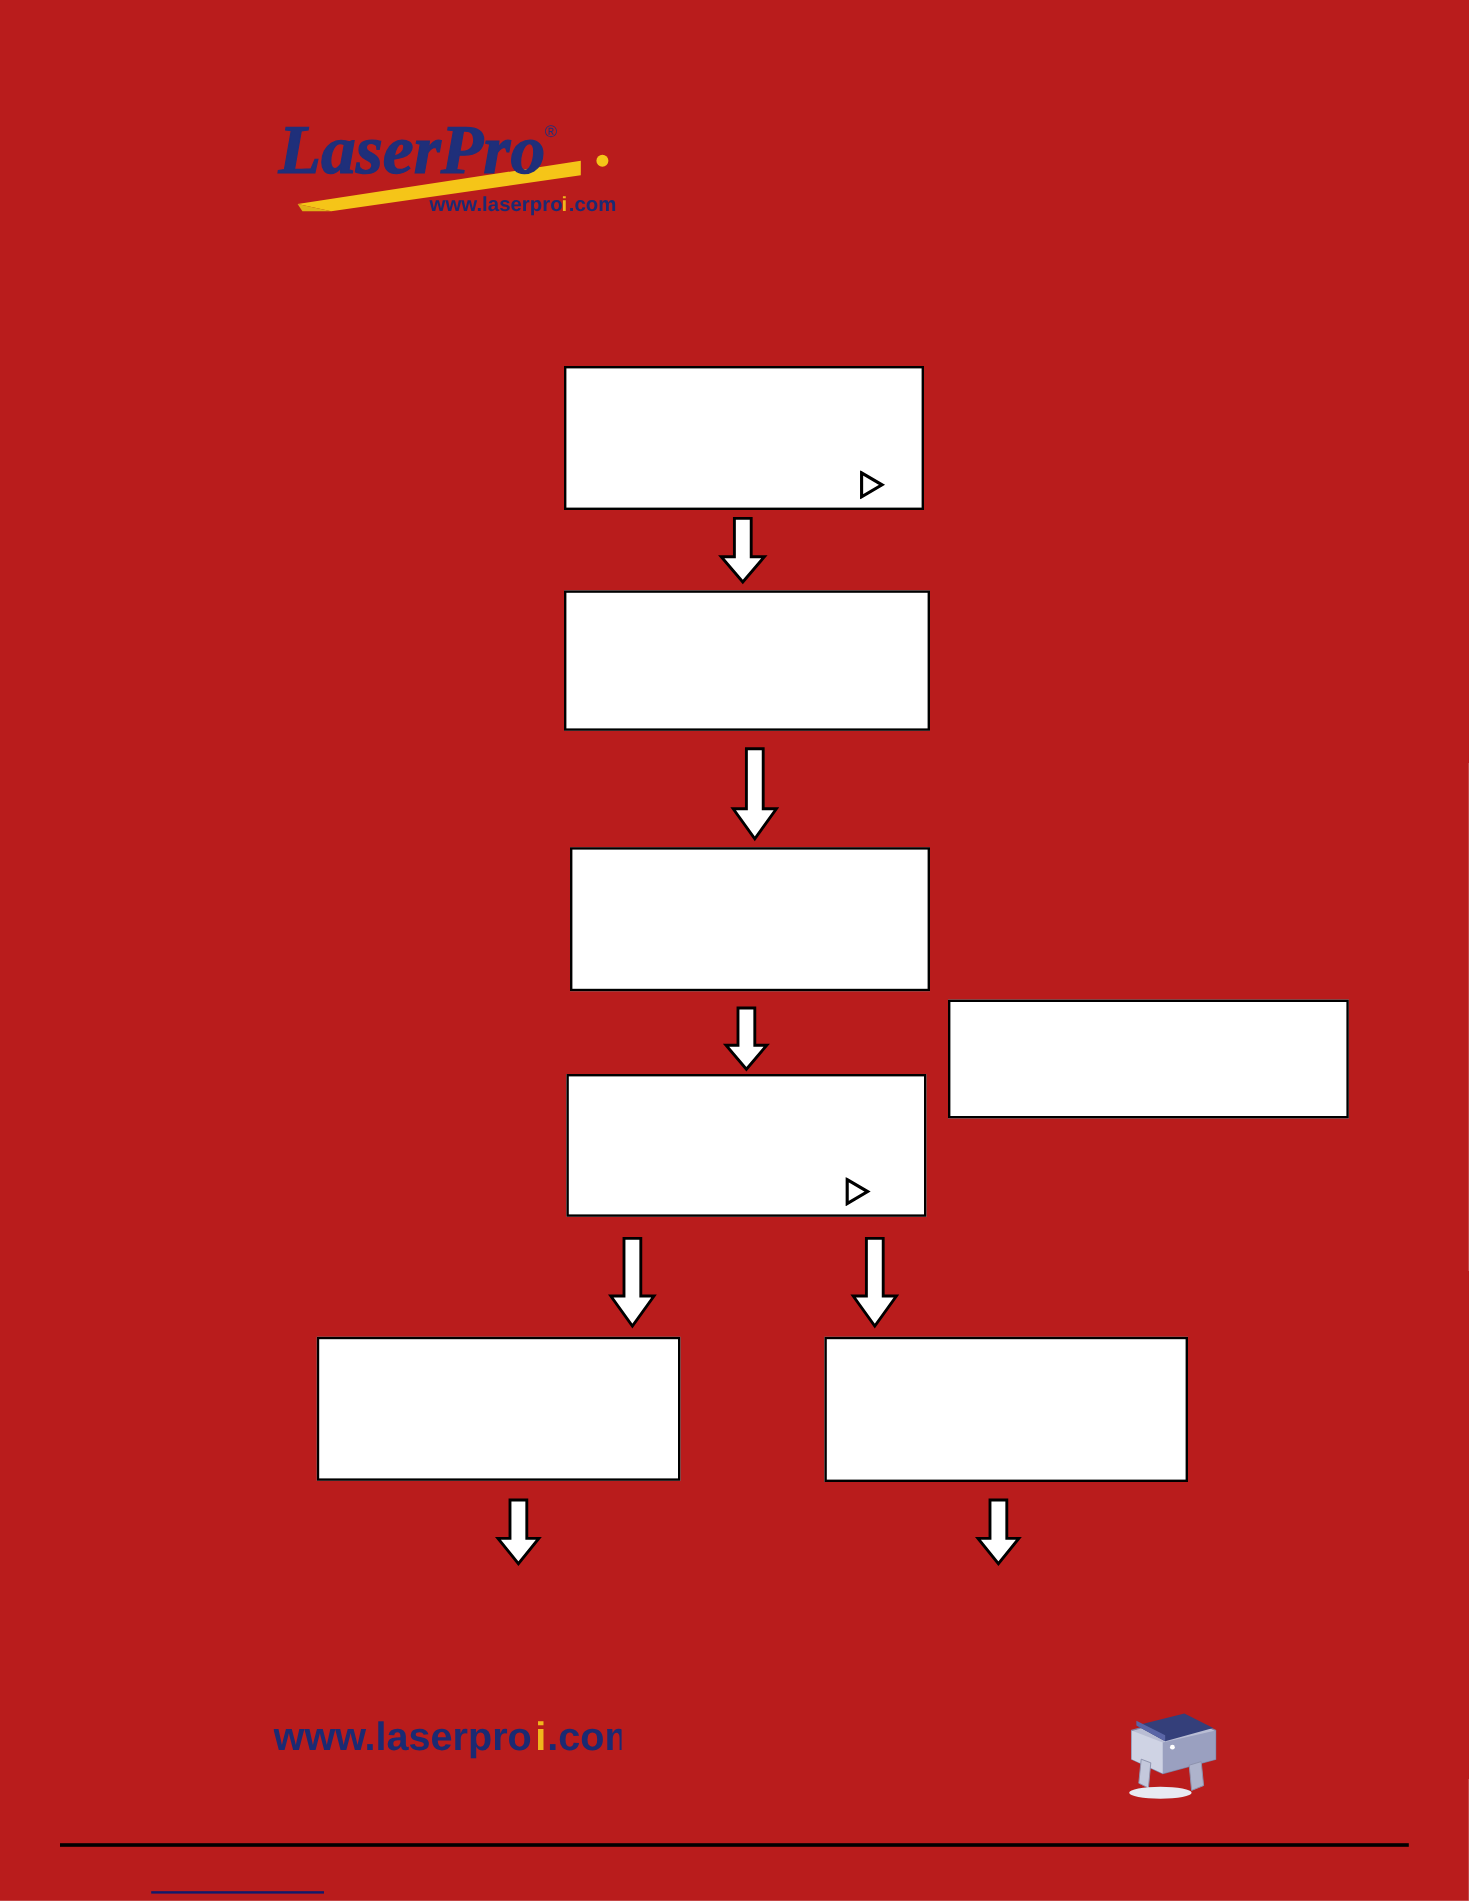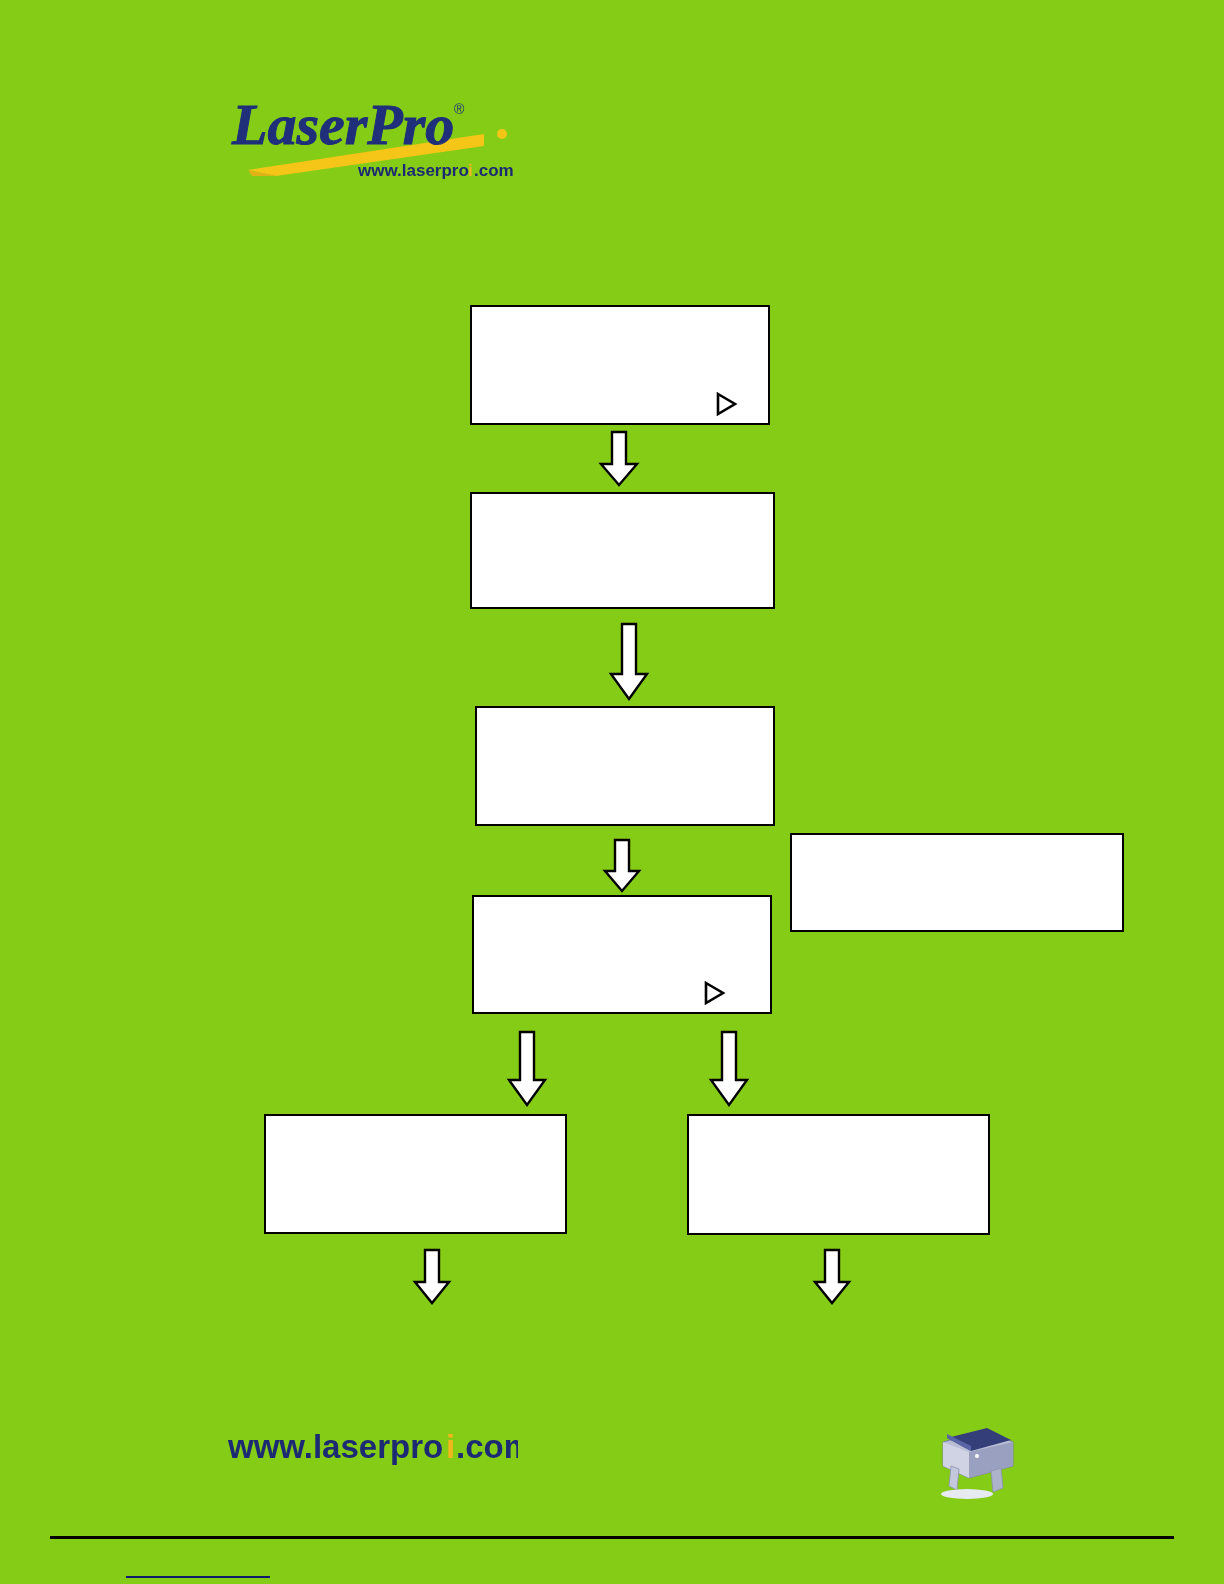--- a/index.html
+++ b/index.html
@@ -14,21 +14,21 @@
     position: relative;
     overflow: hidden;
     color: #000;
   }
 
   .page {
     position: absolute;
     left: 0; top: 0;
     width: 1224px;
     height: 1584px;
-    background: #84cc16;
+    background: #b91c1c;
   }
 
   
   .header-logo {
     position: absolute;
     left: 216px;
     top: 72px;
     width: 300px;
     height: 110px;
   }

